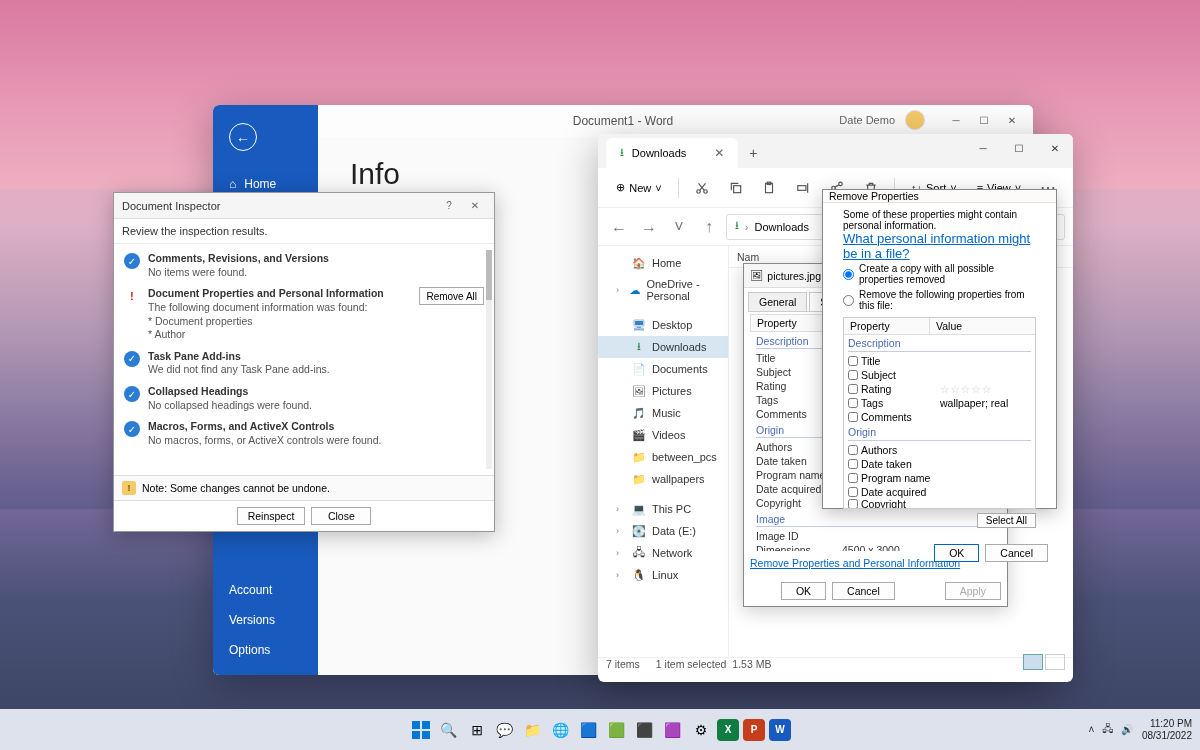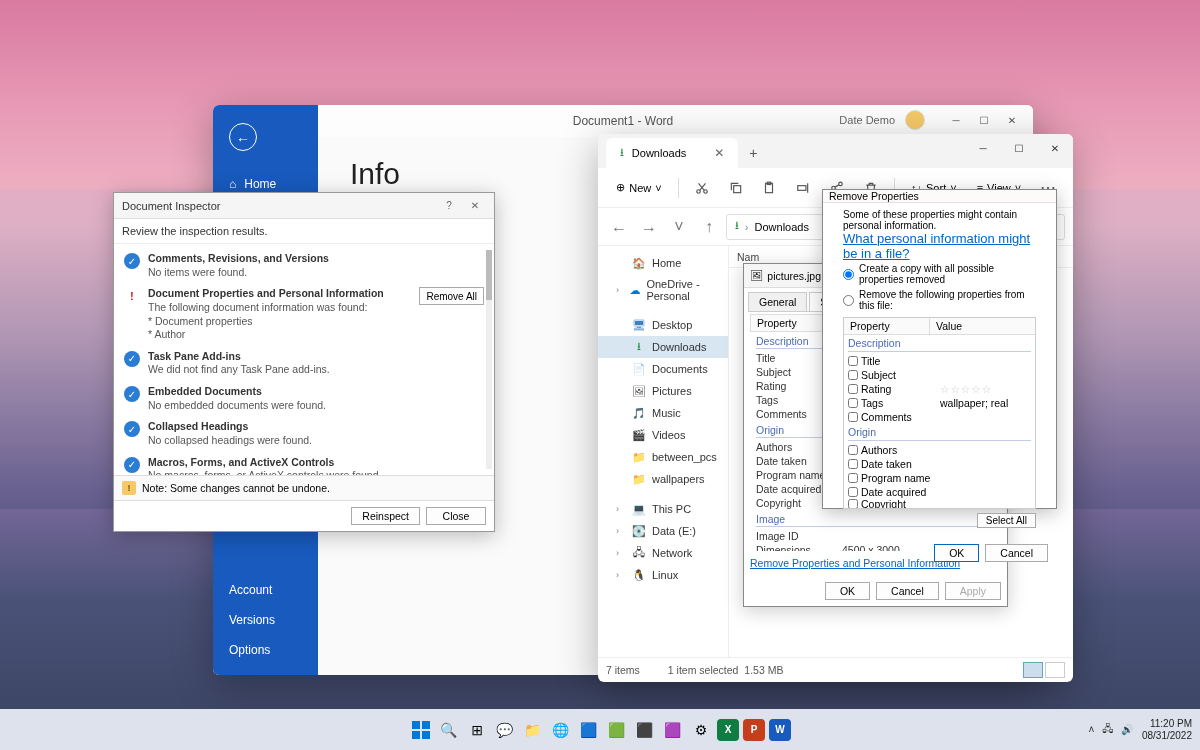--- a/index.html
+++ b/index.html
@@ -41,21 +41,21 @@
 .di-icon.ok::before { content: "✓"; }
 .di-icon.warn { background: #fff; color: #c00; font-weight: bold; }
 .di-icon.warn::before { content: "!"; }
 .di-item-text { font-size: 10.5px; color: #333; line-height: 1.3; flex: 1; }
 .di-item-text b { font-weight: 600; display: block; }
 .di-item-text span { color: #555; }
 .di-remove { font-size: 10px; padding: 2px 6px; border: 1px solid #aaa; background: #fdfdfd; height: 18px; align-self: flex-start; }
 .di-note { display: flex; align-items: center; gap: 6px; padding: 5px 8px; font-size: 10.5px; border-top: 1px solid #ddd; background: #fafafa; }
 .di-note-icon { width: 14px; height: 14px; background: #f5c967; border-radius: 2px; display: flex; align-items: center; justify-content: center; font-size: 9px; color: #7a5a00; }
 .di-note-icon::before { content: "!"; font-weight: bold; }
-.di-footer { padding: 6px 8px; display: flex; justify-content: flex-end; gap: 6px; border-top: 1px solid #ddd; }
+.di-footer { padding: 6px 8px; display: flex; justify-content: center; gap: 6px; border-top: 1px solid #ddd; }
 .di-btn { font-size: 10.5px; padding: 2px 10px; border: 1px solid #aaa; background: #fdfdfd; min-width: 60px; text-align: center; }
 
 
 .explorer { position: absolute; left: 598px; top: 134px; width: 475px; height: 548px; background: #fff; border-radius: 6px; box-shadow: 0 10px 40px rgba(0,0,0,0.3); display: flex; flex-direction: column; overflow: hidden; }
 .exp-tabs { height: 34px; display: flex; align-items: flex-end; background: #f3f3f3; padding-left: 8px; position: relative; }
 .exp-tab { height: 30px; padding: 0 14px; display: flex; align-items: center; gap: 8px; font-size: 11px; background: #fff; border-radius: 6px 6px 0 0; }
 .exp-tab-close { color: #666; font-size: 12px; margin-left: 20px; }
 .exp-newtab { width: 30px; height: 30px; display: flex; align-items: center; justify-content: center; color: #555; font-size: 14px; }
 .exp-winbtns { position: absolute; right: 0; top: 0; display: flex; }
 .exp-winbtn { width: 36px; height: 28px; display: flex; align-items: center; justify-content: center; color: #333; font-size: 10px; }
@@ -67,21 +67,21 @@
 .exp-nav-btn { width: 26px; height: 26px; display: flex; align-items: center; justify-content: center; color: #777; }
 .exp-path { flex: 1; border: 1px solid #ddd; height: 26px; display: flex; align-items: center; padding: 0 8px; font-size: 11px; gap: 6px; border-radius: 3px; }
 .exp-body { flex: 1; display: flex; overflow: hidden; }
 .exp-sidebar { width: 130px; padding: 6px 0; overflow: hidden; }
 .exp-side-item { padding: 4px 8px 4px 18px; font-size: 11px; display: flex; align-items: center; gap: 6px; color: #333; }
 .exp-side-item.selected { background: #d8e6f2; }
 .exp-side-icon { width: 14px; height: 14px; display: inline-flex; align-items: center; justify-content: center; font-size: 11px; }
 .exp-side-caret { width: 10px; font-size: 9px; color: #777; }
 .exp-main { flex: 1; border-left: 1px solid #eee; display: flex; flex-direction: column; }
 .exp-colhead { height: 22px; border-bottom: 1px solid #eee; display: flex; font-size: 10.5px; color: #444; align-items: center; padding: 0 8px; }
-.exp-status { height: 22px; border-top: 1px solid #eee; display: flex; align-items: center; font-size: 10.5px; color: #555; padding: 12px 8px; gap: 28px; }
+.exp-status { height: 22px; border-top: 1px solid #eee; display: flex; align-items: flex-end; font-size: 10.5px; color: #555; padding: 12px 8px; gap: 16px; }
 .exp-status-right { margin-left: auto; display: flex; gap: 2px; }
 .exp-view-btn { width: 20px; height: 16px; border: 1px solid #ccc; }
 .exp-view-btn.active { background: #cde; border-color: #6aa; }
 
 
 .prop-dialog { position: absolute; left: 743px; top: 263px; width: 265px; height: 344px; background: #fff; border: 1px solid #888; box-shadow: 0 4px 18px rgba(0,0,0,0.2); display: flex; flex-direction: column; font-size: 10.5px; }
 .prop-title { height: 24px; background: #f5f5f5; border-bottom: 1px solid #ddd; display: flex; align-items: center; padding: 0 6px; gap: 4px; }
 .prop-tabs { display: flex; padding: 4px 4px 0 4px; gap: 2px; }
 .prop-tab { padding: 3px 10px; border: 1px solid #ccc; border-bottom: none; font-size: 10.5px; background: #f0f0f0; }
 .prop-tab.active { background: #fff; }
@@ -91,21 +91,21 @@
 .prop-th.name { width: 86px; border-right: 1px solid #ddd; }
 .prop-section { color: #4a6bb5; padding: 3px 6px 1px 6px; font-size: 10.5px; }
 .prop-section-line { height: 1px; background: #c0cde5; margin: 0 6px 2px 6px; }
 .prop-row { display: flex; padding: 1px 6px; }
 .prop-row .n { width: 86px; color: #333; }
 .prop-row .v { color: #333; }
 .prop-stars { color: #ccc; letter-spacing: 1px; }
 .prop-link { color: #0066cc; padding: 6px; text-decoration: underline; }
 .prop-footer { padding: 6px; display: flex; justify-content: flex-end; gap: 6px; border-top: 1px solid transparent; }
 .prop-btn { padding: 2px 14px; border: 1px solid #aaa; background: #fdfdfd; font-size: 10.5px; }
-.prop-btn.disabled { color: #aaa; }
+.prop-btn.disabled { color: #aaa; margin-left: 44px; }
 
 
 .remprop { position: absolute; left: 822px; top: 189px; width: 235px; height: 320px; background: #fff; border: 1px solid #888; box-shadow: 0 4px 18px rgba(0,0,0,0.25); display: flex; flex-direction: column; font-size: 10.5px; }
 .remprop-title { height: 22px; background: #fdfafa; border-bottom: 1px solid #e5e0e0; display: flex; align-items: center; padding: 0 6px; }
 .remprop-body { padding: 6px 20px; flex: 1; display: flex; flex-direction: column; }
 .remprop-radio { display: flex; align-items: center; gap: 5px; padding: 2px 0; font-size: 10px; }
 .remprop-radio input { width: 11px; height: 11px; }
 .remprop-link { color: #0066cc; text-decoration: underline; font-size: 13px; }
 .remprop-list { border: 1px solid #ccc; margin-top: 4px; flex: 1; overflow: hidden; }
 .remprop-list-head { display: flex; border-bottom: 1px solid #ddd; background: #fafafa; }
@@ -193,24 +193,20 @@
             <div class="di-item-text"><b>Comments, Revisions, and Versions</b><span>No items were found.</span></div>
           </div>
           <div class="di-item">
             <div class="di-icon warn"></div>
             <div class="di-item-text"><b>Document Properties and Personal Information</b><span>The following document information was found:</span><br><span>* Document properties</span><br><span>* Author</span></div>
             <button class="di-remove">Remove All</button>
           </div>
           <div class="di-item">
             <div class="di-icon ok"></div>
             <div class="di-item-text"><b>Task Pane Add-ins</b><span>We did not find any Task Pane add-ins.</span></div>
-          </div>
-          <div class="di-item">
-            <div class="di-icon ok"></div>
-            <div class="di-item-text"><b>Embedded Documents</b><span>No embedded documents were found.</span></div>
           </div>
           <div class="di-item">
             <div class="di-icon ok"></div>
             <div class="di-item-text"><b>Collapsed Headings</b><span>No collapsed headings were found.</span></div>
           </div>
           <div class="di-item">
             <div class="di-icon ok"></div>
             <div class="di-item-text"><b>Macros, Forms, and ActiveX Controls</b><span>No macros, forms, or ActiveX controls were found.</span></div>
           </div>
         </div>

